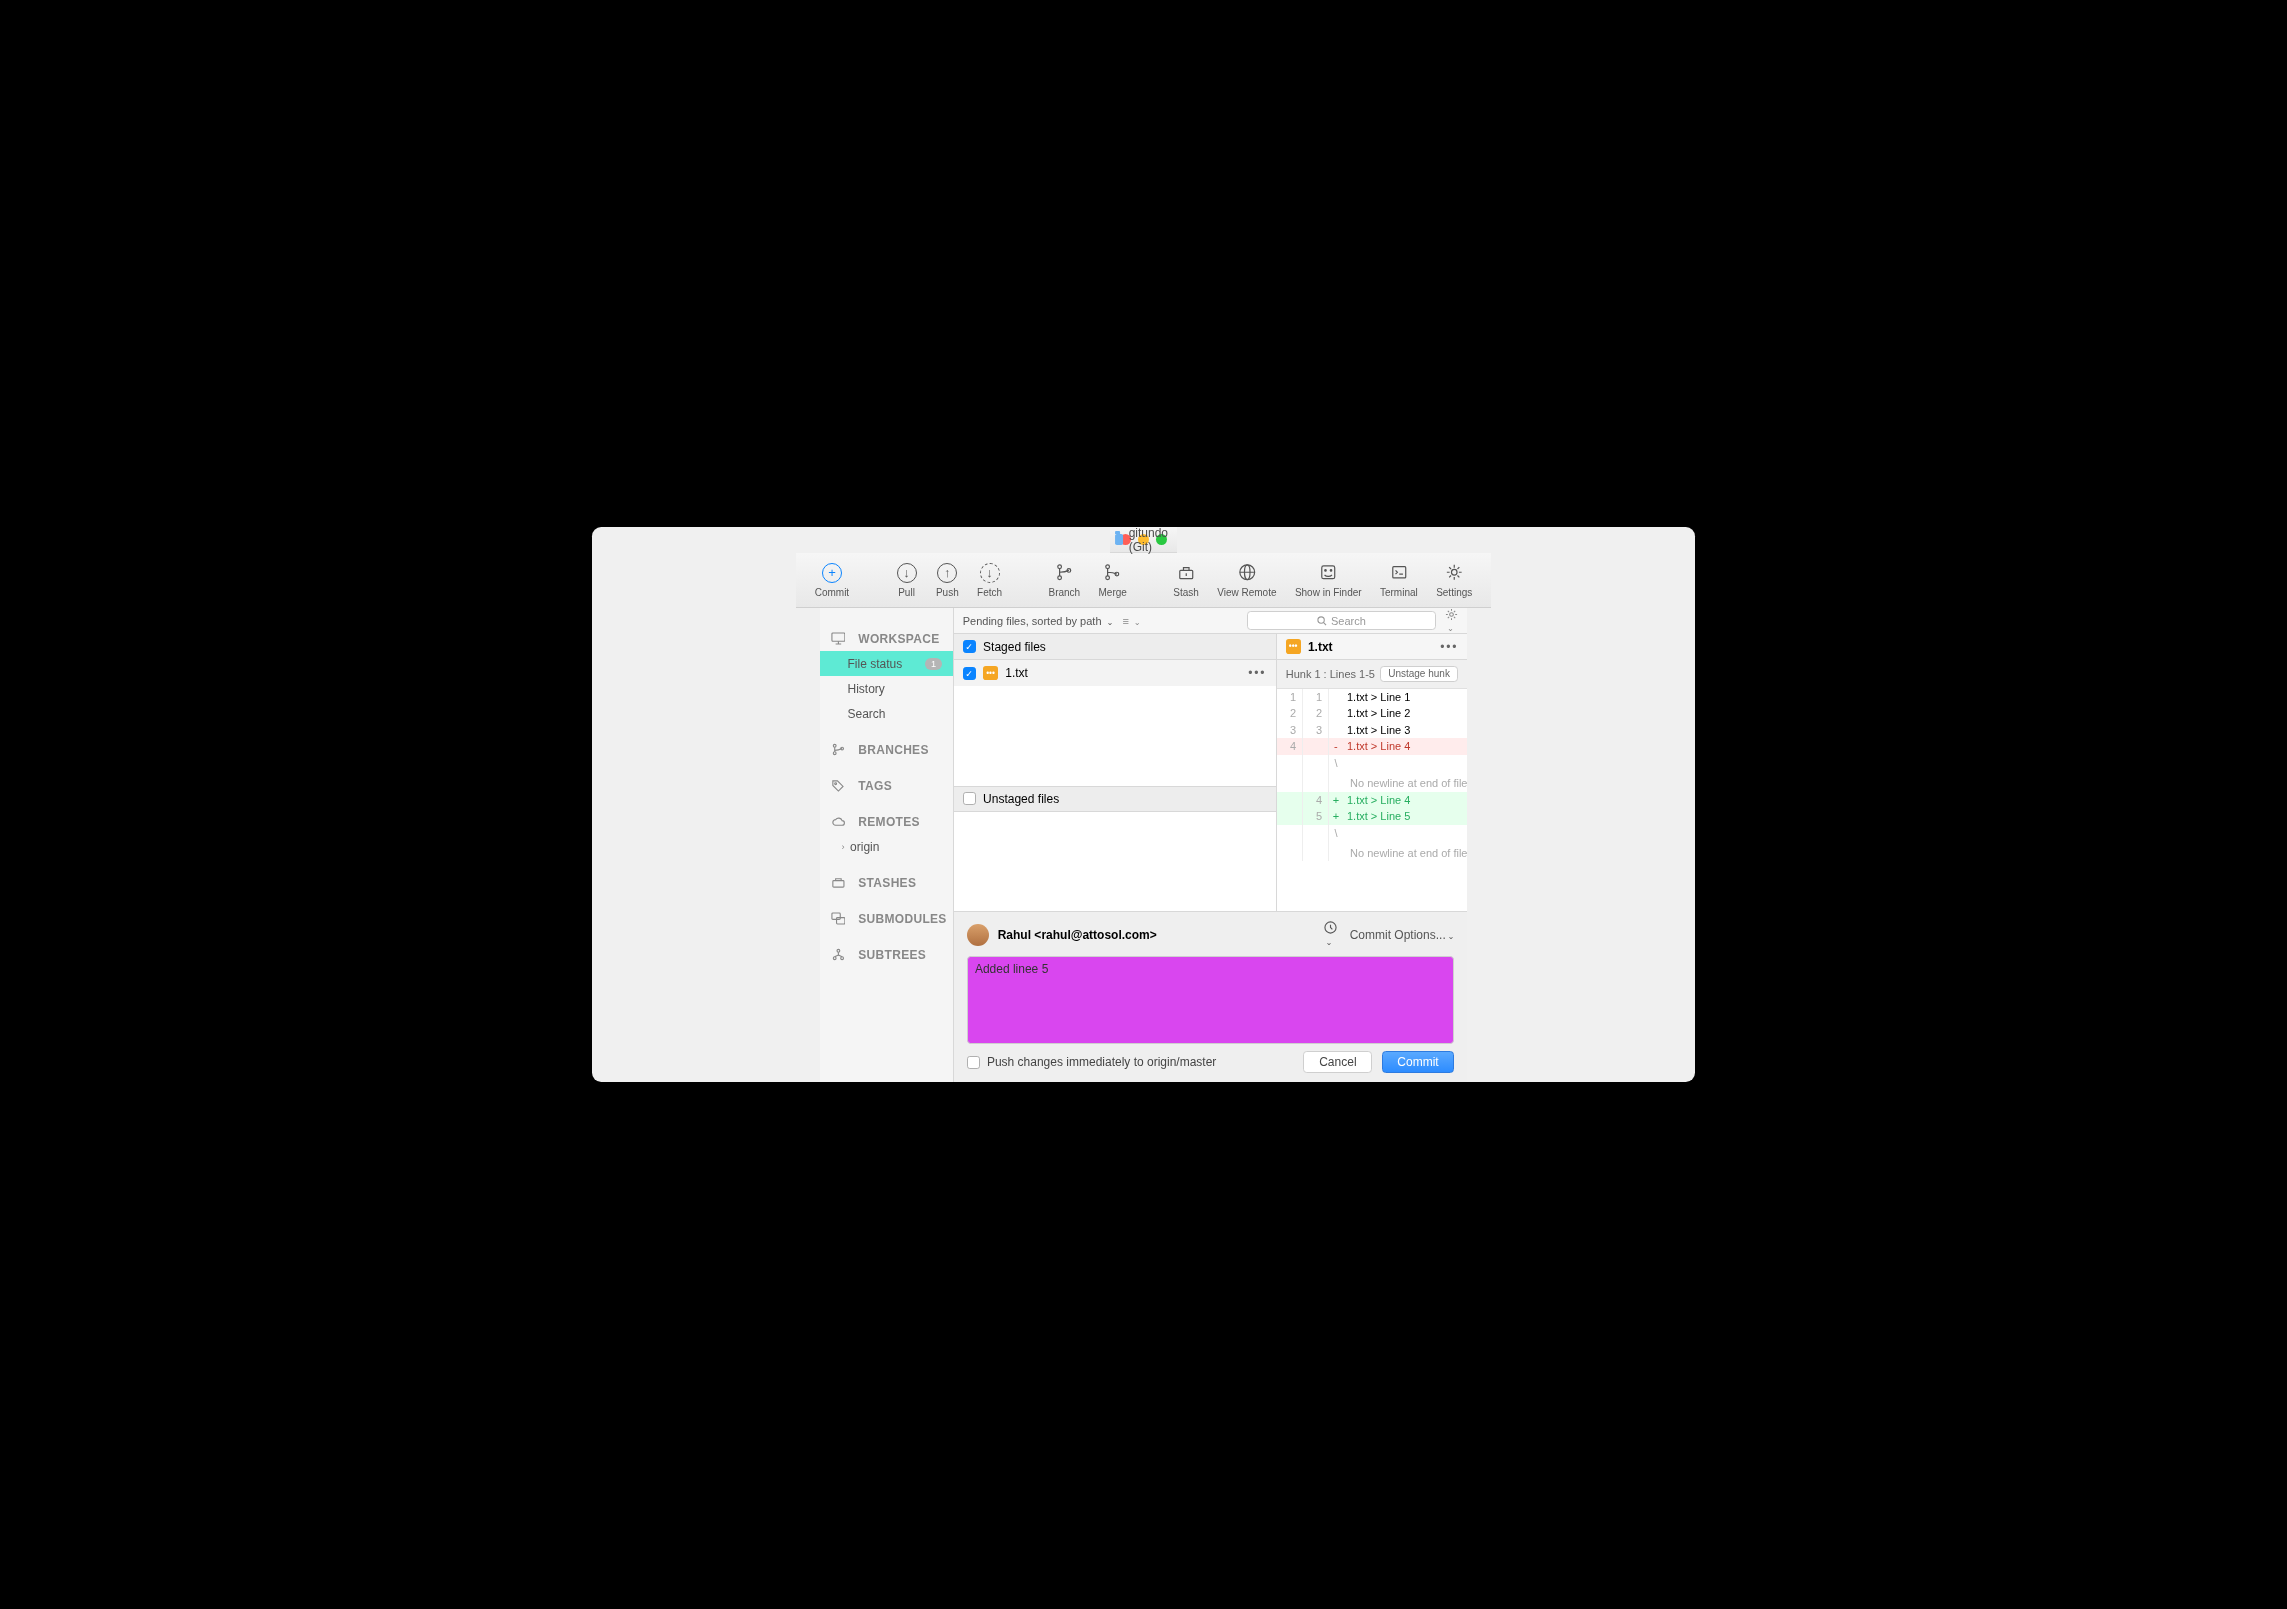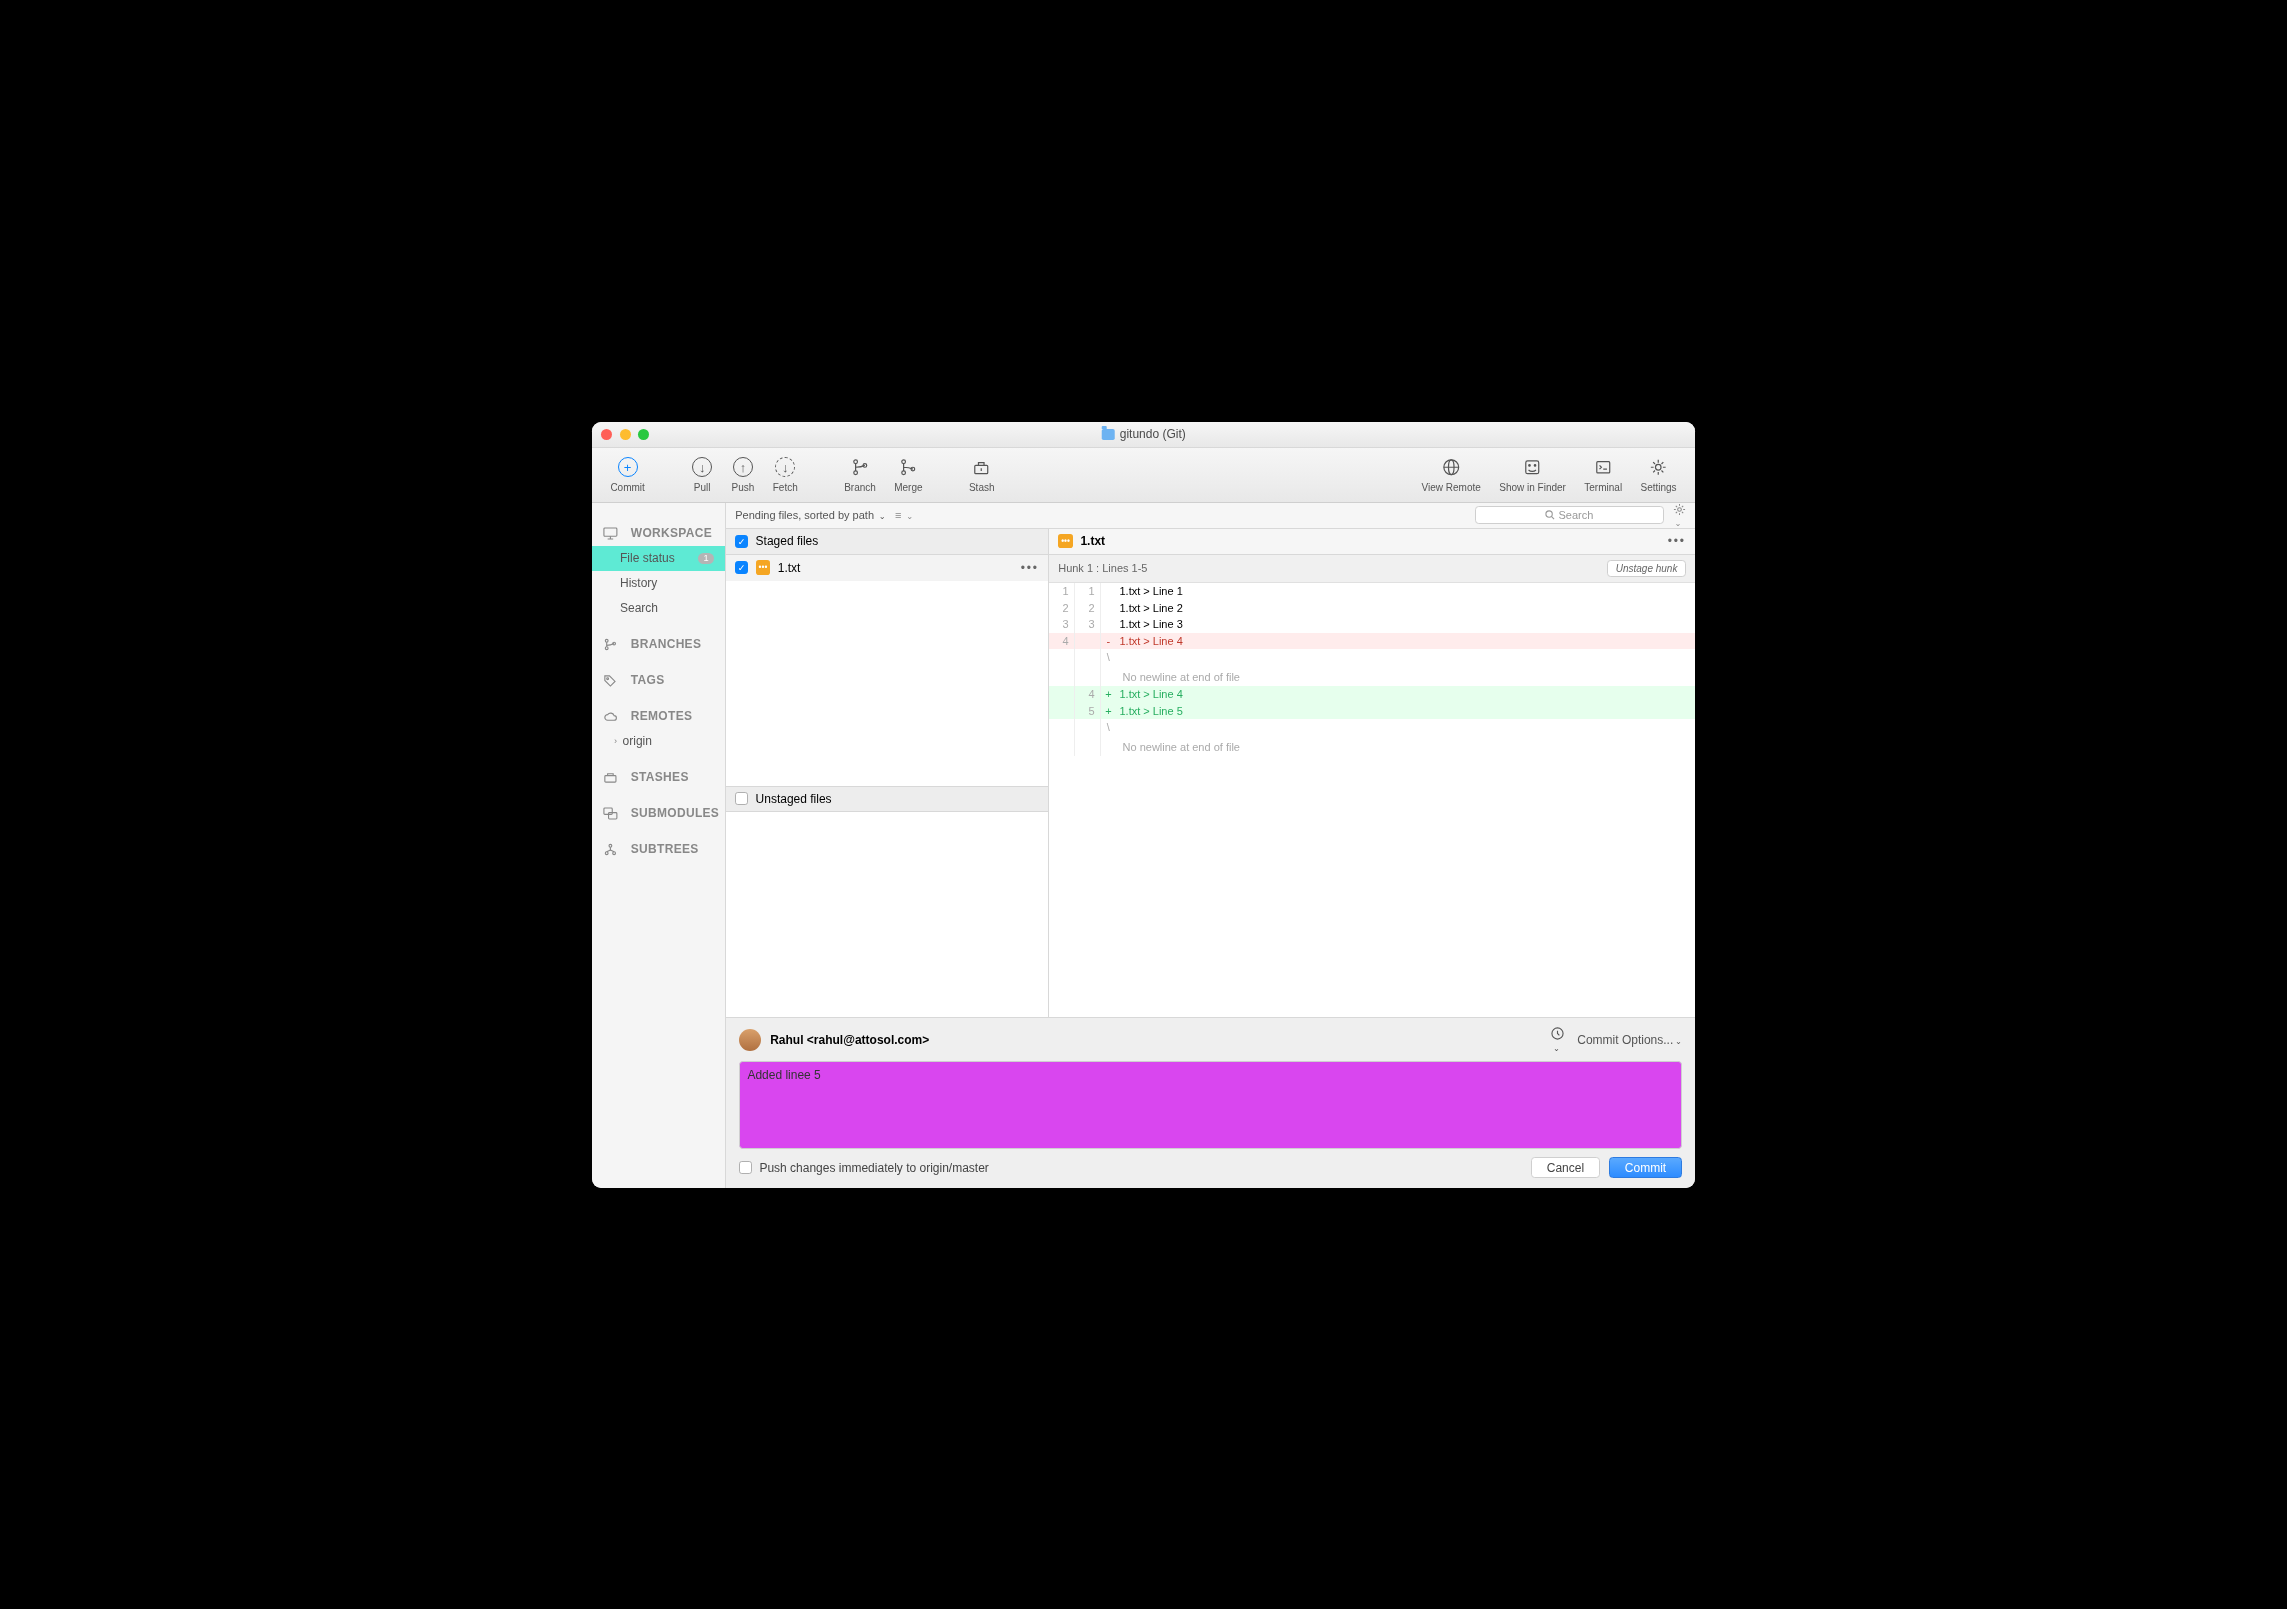--- a/index.html
+++ b/index.html
@@ -1,17 +1,17 @@
 <!DOCTYPE html>
 <html style="font-size:14.8px"><head>
 <meta charset="utf-8">
 <style>
 * { margin: 0; padding: 0; box-sizing: border-box; font-family: -apple-system, BlinkMacSystemFont, "Helvetica Neue", sans-serif; }
 body { background: #000; display: flex; justify-content: center; align-items: center; min-height: 100vh; padding: 18.5px; }
-.window { width: 1103px; height: 766px; background: #f0f0f0; border-radius: 9.2px; overflow: hidden; display: flex; flex-direction: column; box-shadow: 0 18.5px 55px rgba(0,0,0,0.5); }
+.window { width: 1103px; height: 555px; background: #f0f0f0; border-radius: 9.2px; overflow: hidden; display: flex; flex-direction: column; box-shadow: 0 18.5px 55px rgba(0,0,0,0.5); align-items: center; }
 .titlebar { height: 26px; background: linear-gradient(#f6f6f6,#e8e8e8); display: flex; align-items: center; padding: 0 9.2px; border-bottom: 0.9px solid #d8d8d8; position: relative; }
 .traffic { display: flex; gap: 7.4px; }
 .tl { width: 11px; height: 11px; border-radius: 50%; }
 .tl.red { background: #ff5f57; }
 .tl.yellow { background: #febc2e; }
 .tl.green { background: #28c840; }
 .title-center { position: absolute; left: 50%; transform: translateX(-50%); display: flex; align-items: center; gap: 5.5px; font-size: 12px; color: #4a4a4a; }
 .folder-icon { width: 13px; height: 11px; background: #6db3f2; border-radius: 1.8px; position: relative; }
 .folder-icon::before { content:''; position:absolute; top:-2.8px; left:0; width:5.5px; height:2.8px; background:#6db3f2; border-radius:0.9px 0.9px 0 0; }
 
@@ -44,21 +44,21 @@
 .file-row .dots { margin-left: auto; color: #666; letter-spacing: 1.8px; cursor: pointer; }
 .checkbox { width: 13px; height: 13px; border: 0.9px solid #b0b0b0; border-radius: 2.8px; background: #fff; display: inline-flex; align-items: center; justify-content: center; }
 .checkbox.checked { background: #0a84ff; border-color: #0a84ff; color: #fff; font-size: 9.2px; }
 .file-badge { width: 14.8px; height: 14.8px; background: #f5a623; border-radius: 2.8px; display:inline-flex; align-items:center; justify-content:center; color:#fff; font-size:8.3px; }
 .filelist-spacer { flex: 1; }
 
 .diffpane { flex: 1; display: flex; flex-direction: column; background: #fff; min-width: 0; }
 .diff-header { height: 26px; background: #f6f6f6; border-bottom: 0.9px solid #d8d8d8; display: flex; align-items: center; padding: 0 9.2px; gap: 7.4px; font-size: 12px; font-weight: 600; }
 .diff-header .dots { margin-left: auto; color: #666; letter-spacing: 1.8px; cursor:pointer; font-weight:normal; }
 .hunk-hdr { display: flex; align-items: center; padding: 5.5px 9.2px; background: #f0f0f0; border-bottom: 0.9px solid #e0e0e0; font-size: 11px; color: #666; }
-.hunk-hdr .unstage { margin-left: auto; background: #fff; border: 0.9px solid #cfcfcf; border-radius: 3.7px; padding: 1.8px 7.4px; font-size: 10px; cursor: pointer; font-style: italic; }
+.hunk-hdr .unstage { margin-left: auto; background: #fff; border: 0.9px solid #cfcfcf; border-radius: 3.7px; padding: 1.8px 7.4px; font-size: 10px; cursor: pointer; }
 .diff-lines { font-family: Menlo, Monaco, monospace; font-size: 11px; }
 .dl { display: flex; line-height: 16.6px; }
 .dl .ln { width: 26px; text-align: right; padding-right: 5.5px; color: #aaa; border-right: 0.9px solid #eee; }
 .dl .ln2 { width: 26px; text-align: right; padding-right: 5.5px; color: #aaa; border-right: 0.9px solid #eee; }
 .dl .sign { width: 14.8px; text-align: center; }
 .dl .txt { padding-left: 3.7px; white-space: pre; }
 .dl.del { background: #ffecec; }
 .dl.del .sign, .dl.del .txt { color: #c0392b; }
 .dl.add { background: #e6ffed; }
 .dl.add .sign, .dl.add .txt { color: #27ae60; }

